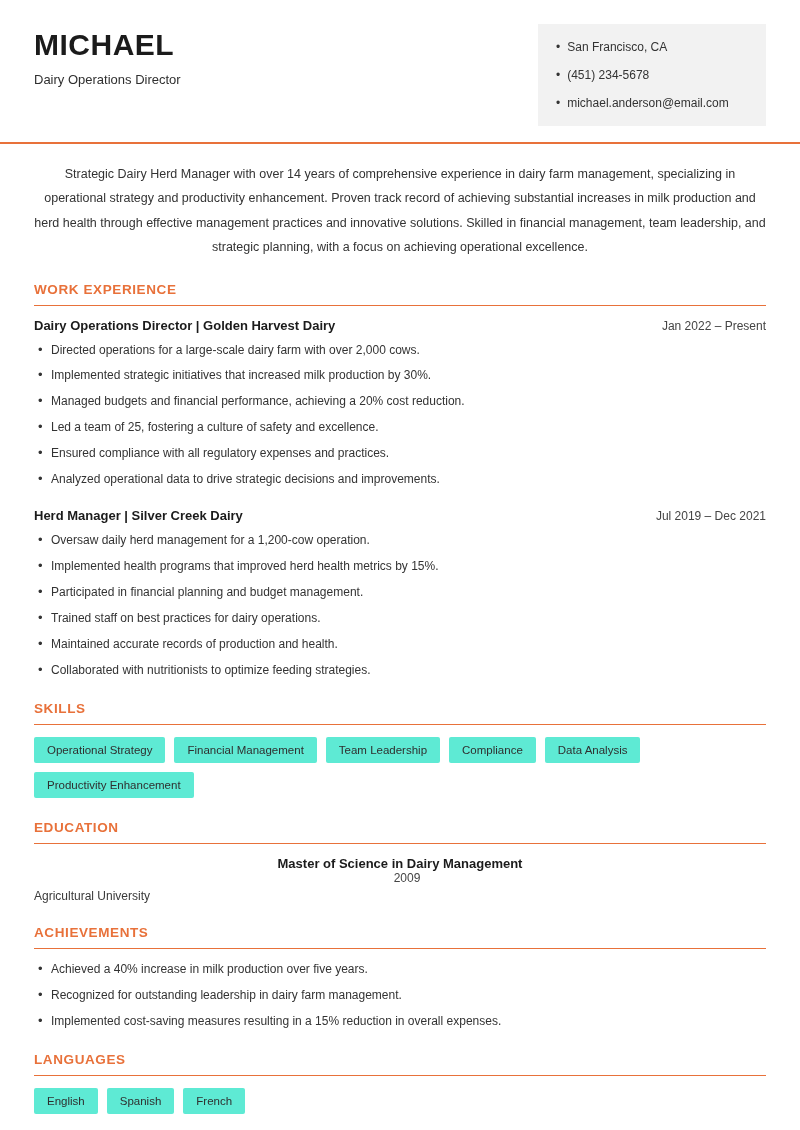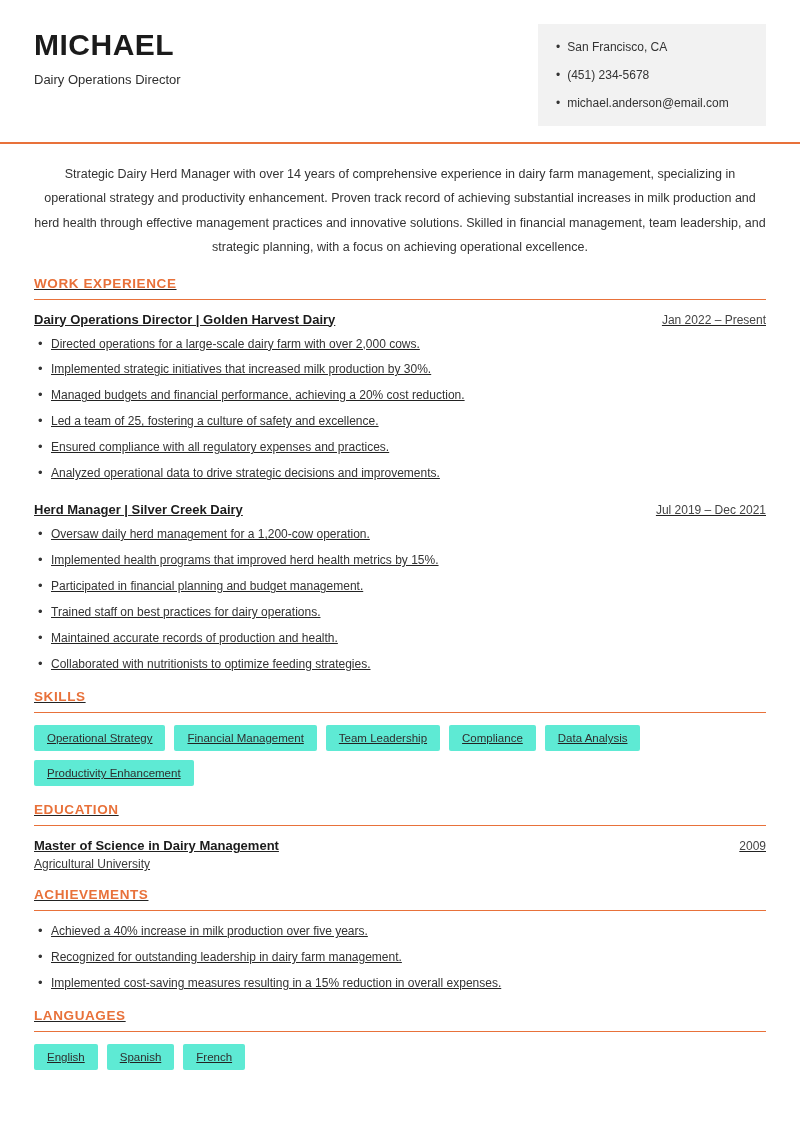--- a/index.html
+++ b/index.html
@@ -88,21 +88,21 @@
     box-sizing: border-box;
   }
   .summary {
     font-size: 12.5px;
     line-height: 1.95;
     color: #333333;
     margin-top: 18px;
     text-align: center;
   }
 
-  .section { margin-top: 16px; text-decoration: underline; }
+  .section { margin-top: 22px; }
   .section-title {
     font-size: 13.5px;
     font-weight: bold;
     color: #e8713a;
     letter-spacing: 0.6px;
     margin-bottom: 8px;
   }
   .section-rule {
     border: none;
     border-top: 1.5px solid #e8713a;
@@ -162,21 +162,21 @@
   }
   .chip {
     background: #5eead4;
     color: #2f2f2f;
     font-size: 11.5px;
     padding: 7px 13px;
     border-radius: 2px;
     white-space: nowrap;
   }
 
-  .edu-entry .entry-head { align-items: center; }
+  .edu-entry .entry-head { align-items: center; flex-direction: column; }
 
   .ach-list { margin-top: 4px; }
 </style>
 </head>
 <body>
 
 <div class="page">
 
   <div class="header">
     <div class="header-left">

